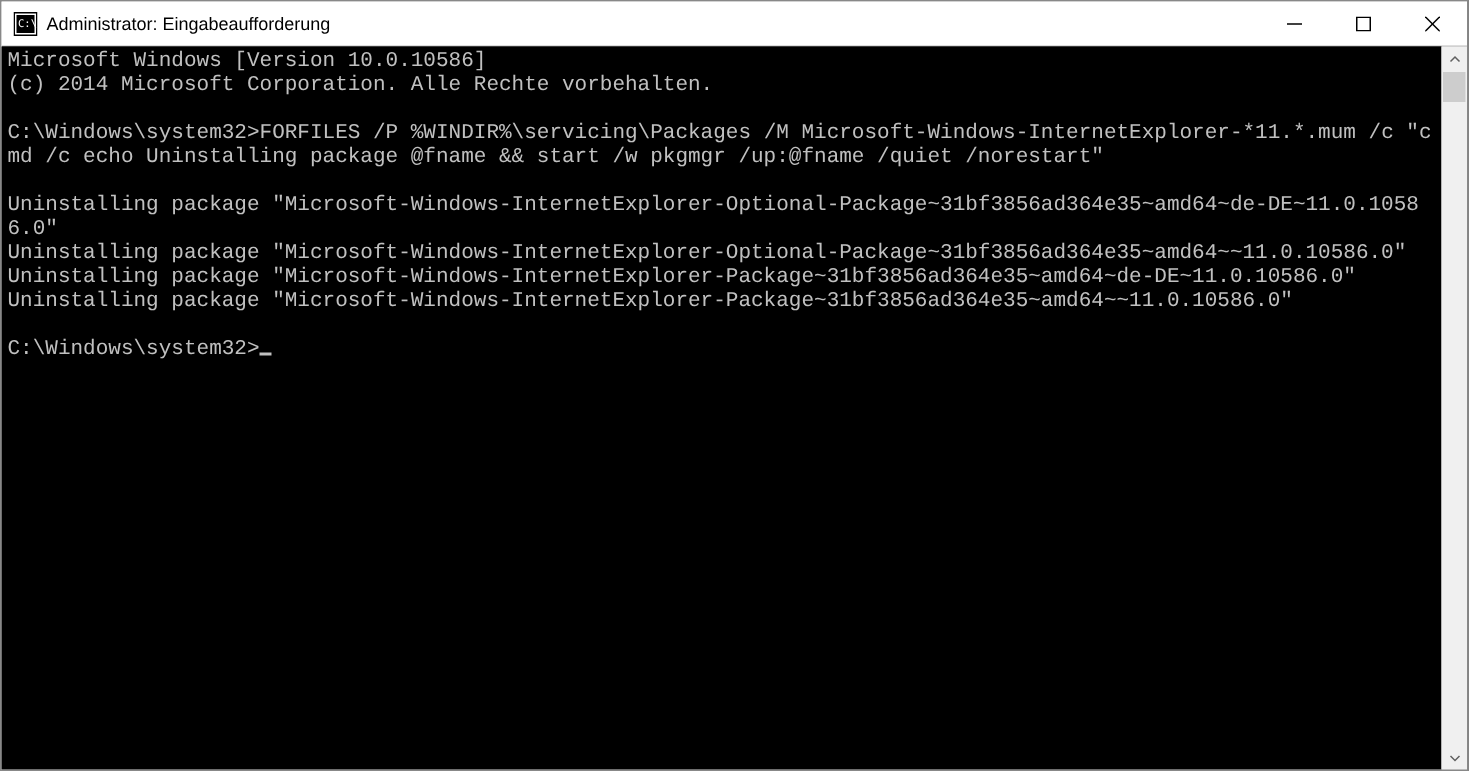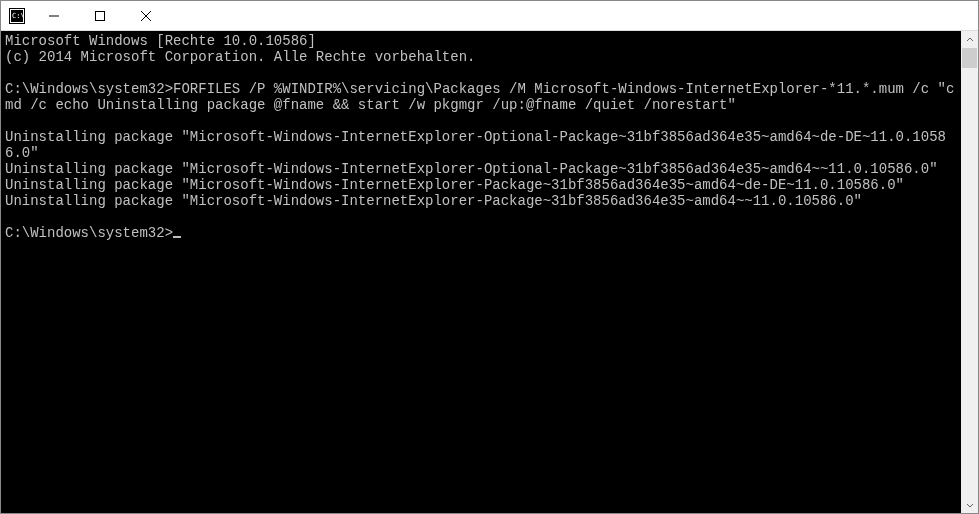--- a/index.html
+++ b/index.html
@@ -128,20 +128,21 @@
 
 <div class="titlebar">
   <span class="titlebar-icon">
     <svg viewBox="0 0 16 16">
       <rect x="0" y="0" width="16" height="16" fill="#000"></rect>
       <rect x="1" y="1" width="14" height="14" fill="#fff"></rect>
       <rect x="2" y="2" width="12" height="12" fill="#000"></rect>
       <text x="3" y="10" font-size="7" fill="#fff" font-family="monospace">C:\</text>
     </svg>
   </span>
+  <span class="titlebar-text">Administrator: Eingabeaufforderung</span>
   <div class="window-controls">
     <button class="win-btn">
       <svg viewBox="0 0 10 10">
           <line x1="0" y1="5" x2="10" y2="5" stroke="#000" stroke-width="1"></line>
         </svg>
     </button>
     <button class="win-btn">
       <svg viewBox="0 0 10 10">
           <rect x="0.5" y="0.5" width="9" height="9" fill="none" stroke="#000" stroke-width="1"></rect>
         </svg>
@@ -149,21 +150,21 @@
     <button class="win-btn close-btn">
       <svg viewBox="0 0 10 10">
           <line x1="0" y1="0" x2="10" y2="10" stroke="#000" stroke-width="1"></line>
           <line x1="10" y1="0" x2="0" y2="10" stroke="#000" stroke-width="1"></line>
         </svg>
     </button>
   </div>
 </div>
 
 <div class="console-area">
-  <div class="console"><span>Microsoft Windows [Rechte 10.0.10586]</span>
+  <div class="console"><span>Microsoft Windows [Version 10.0.10586]</span>
 <span>(c) 2014 Microsoft Corporation. Alle Rechte vorbehalten.</span>
 <span></span>
 <span>C:\Windows\system32&gt;</span><span>FORFILES /P %WINDIR%\servicing\Packages /M Microsoft-Windows-InternetExplorer-*11.*.mum /c "cmd /c echo Uninstalling package @fname &amp;&amp; start /w pkgmgr /up:@fname /quiet /norestart"</span>
 <span></span>
 <span>Uninstalling package "Microsoft-Windows-InternetExplorer-Optional-Package~31bf3856ad364e35~amd64~de-DE~11.0.10586.0"</span>
 <span>Uninstalling package "Microsoft-Windows-InternetExplorer-Optional-Package~31bf3856ad364e35~amd64~~11.0.10586.0"</span>
 <span>Uninstalling package "Microsoft-Windows-InternetExplorer-Package~31bf3856ad364e35~amd64~de-DE~11.0.10586.0"</span>
 <span>Uninstalling package "Microsoft-Windows-InternetExplorer-Package~31bf3856ad364e35~amd64~~11.0.10586.0"</span>
 <span></span>
 <span>C:\Windows\system32&gt;</span><span class="cursor"></span></div>

